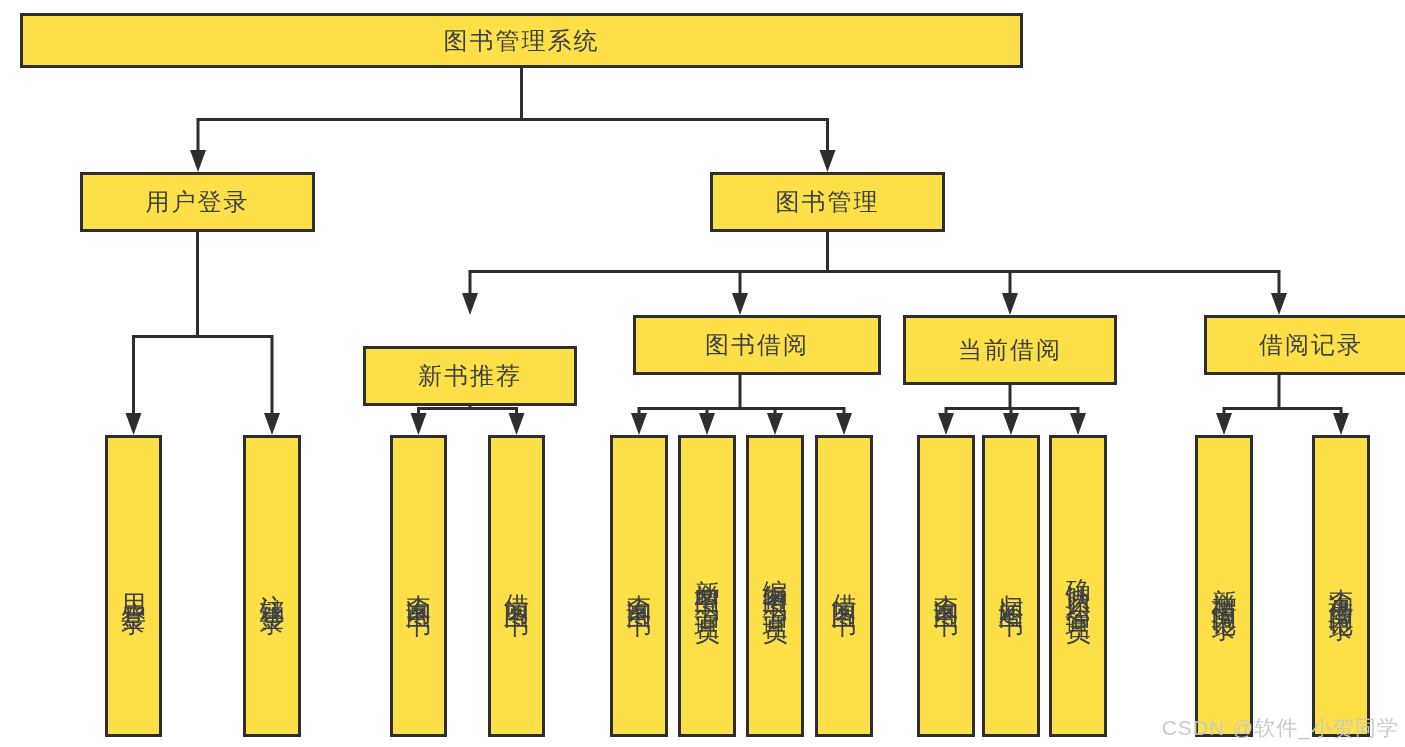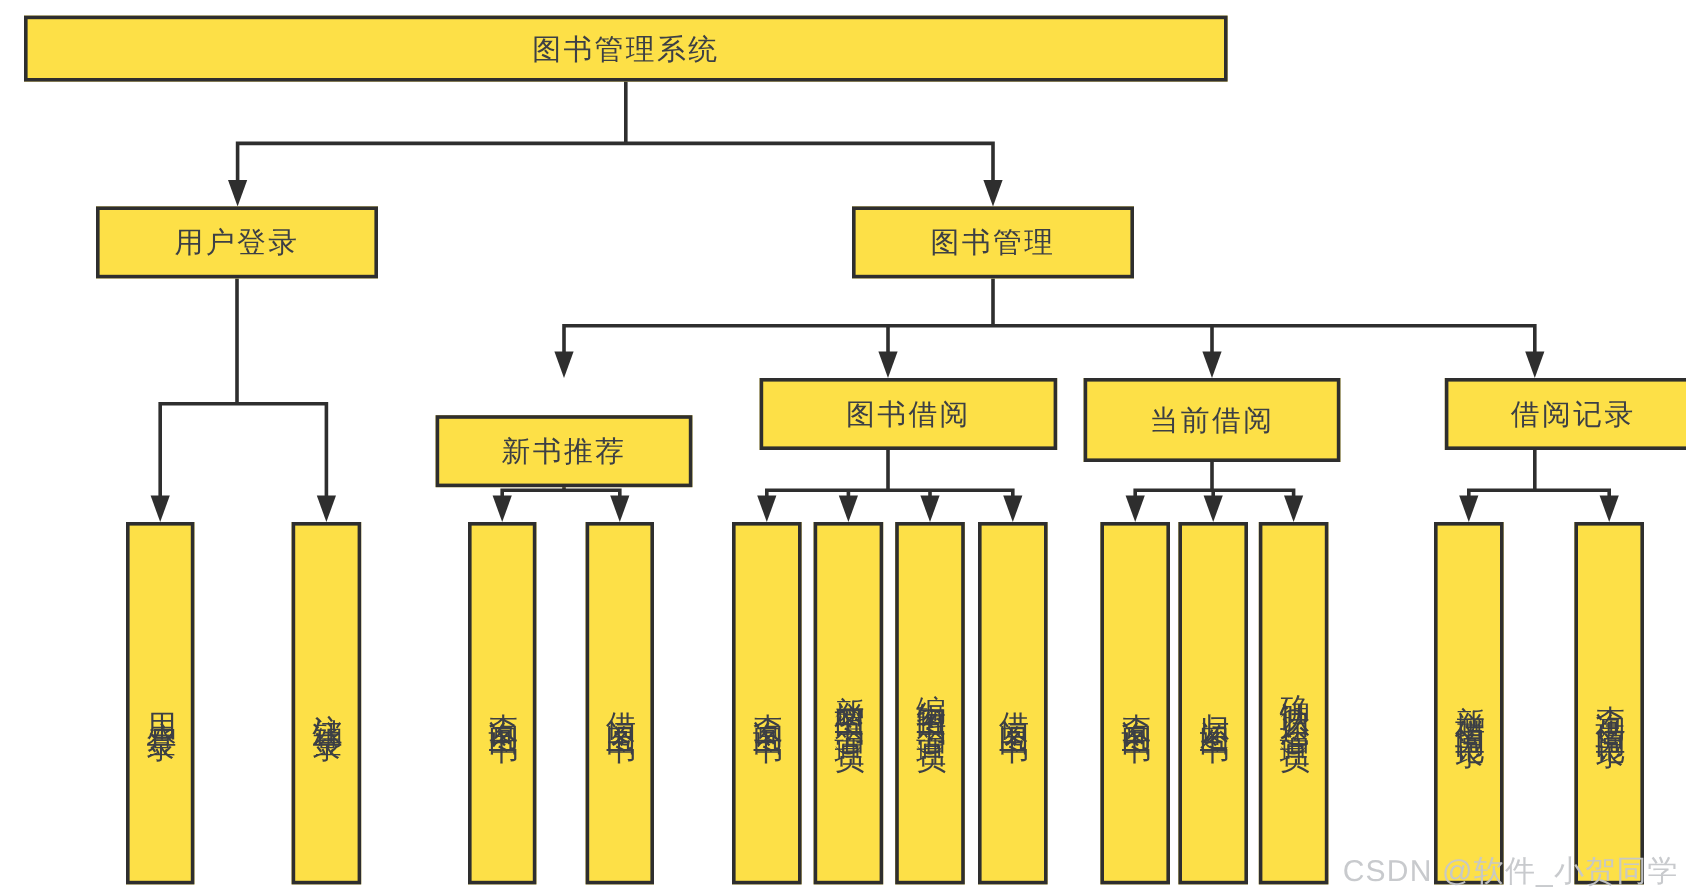--- a/index.html
+++ b/index.html
@@ -55,21 +55,21 @@
   #leaf-borrow-book-2   { left: 815px; }
   #leaf-query-book-3    { left: 917px; }
   #leaf-return-book     { left: 982px; }
   #leaf-confirm-return  { left: 1049px; }
   #leaf-add-record      { left: 1195px; }
   #leaf-query-record    { left: 1312px; }
   .watermark {
     position: absolute;
     right: 6px;
     bottom: 5px;
-    font-size: 25px;
+    font-size: 21px;
     color: rgba(197, 199, 202, 0.95);
     letter-spacing: 1px;
     z-index: 5;
   }
 </style>
 </head>
 <body>
 
 <div class="canvas">
 

